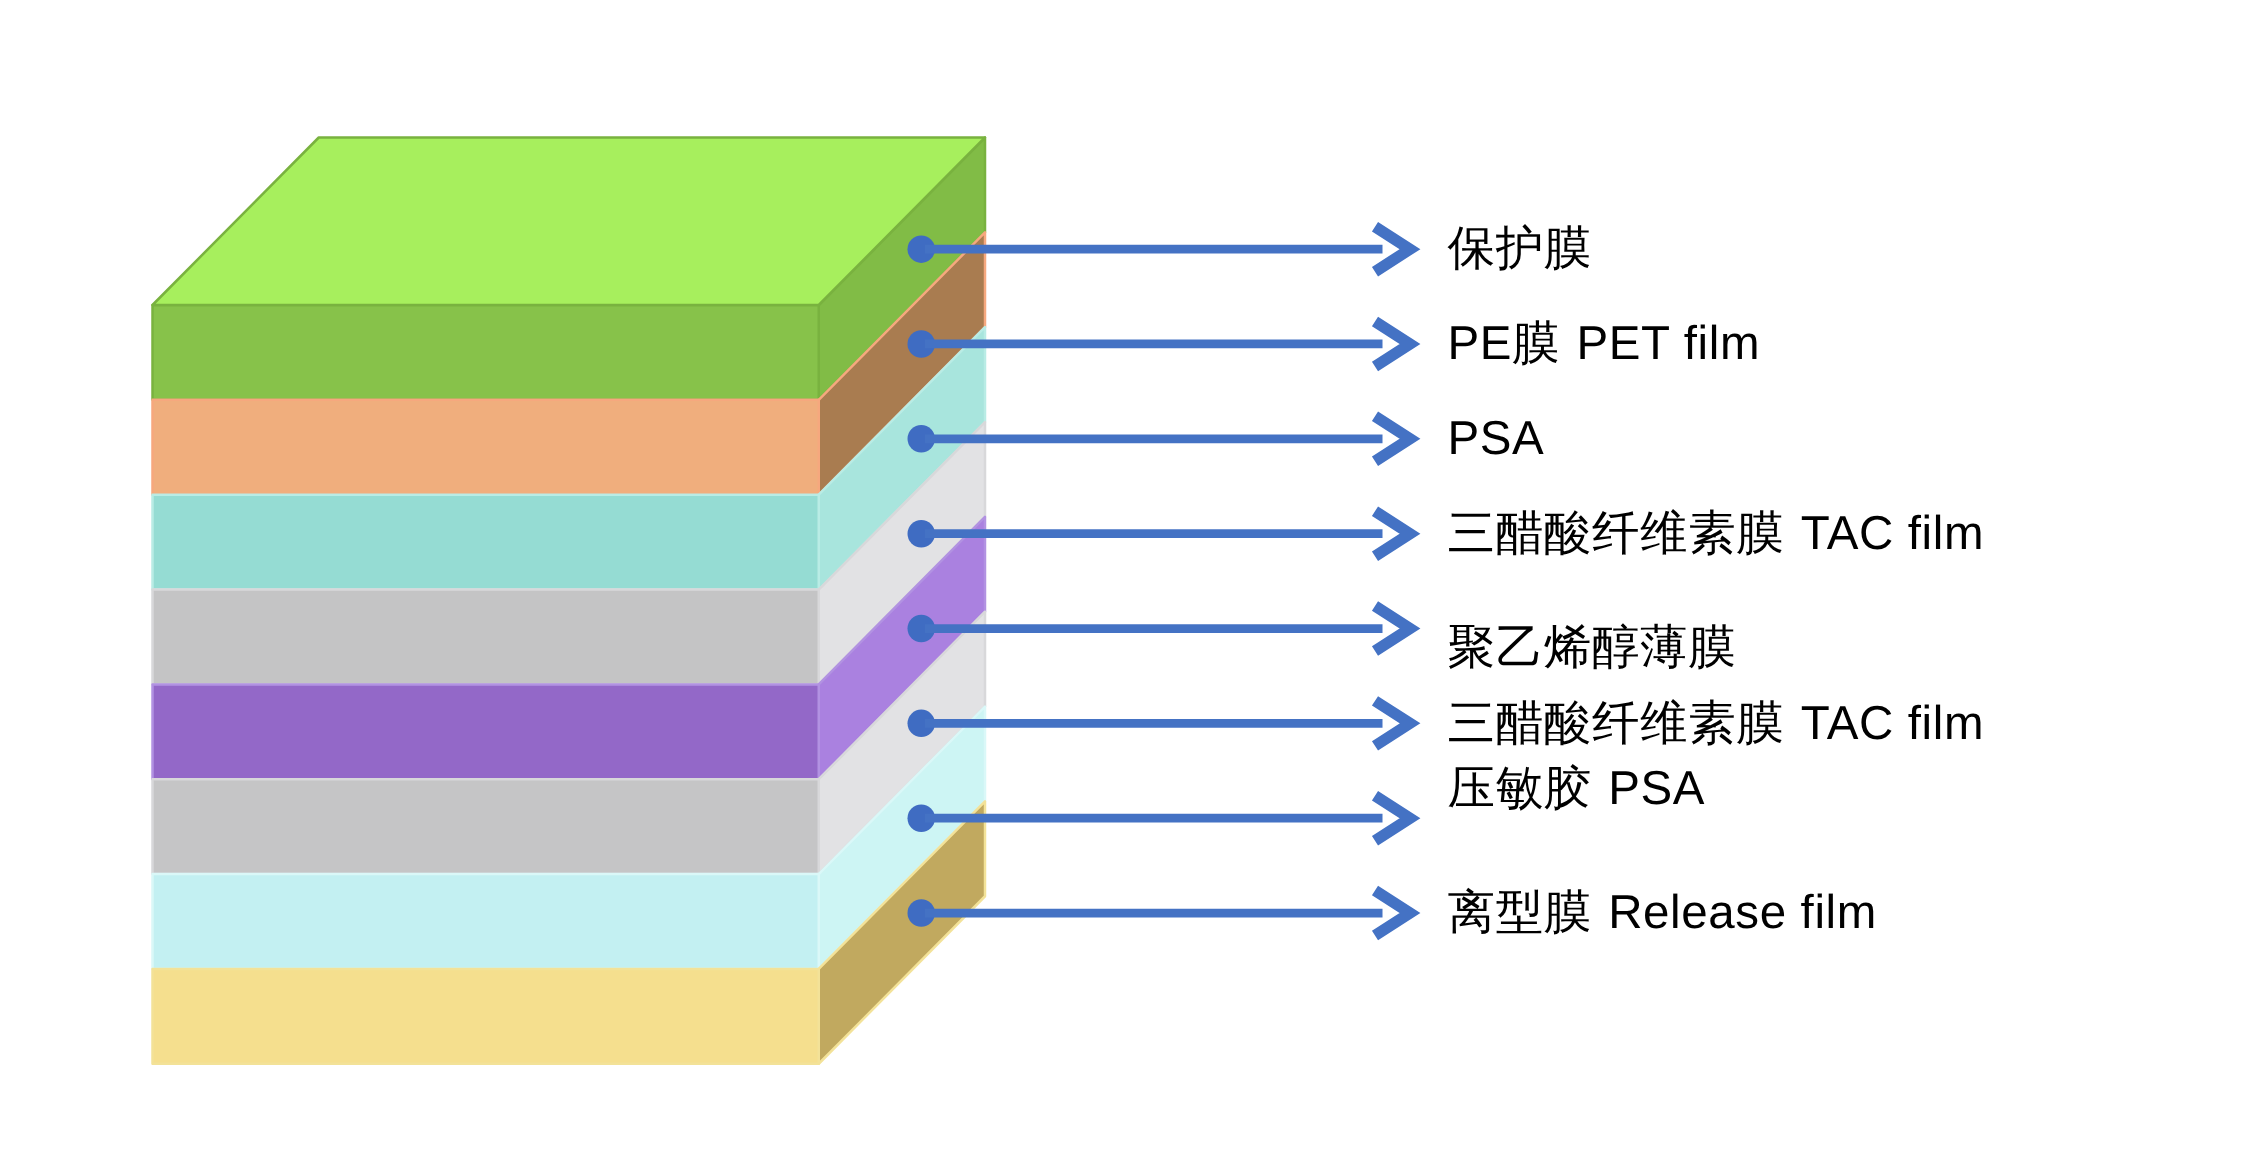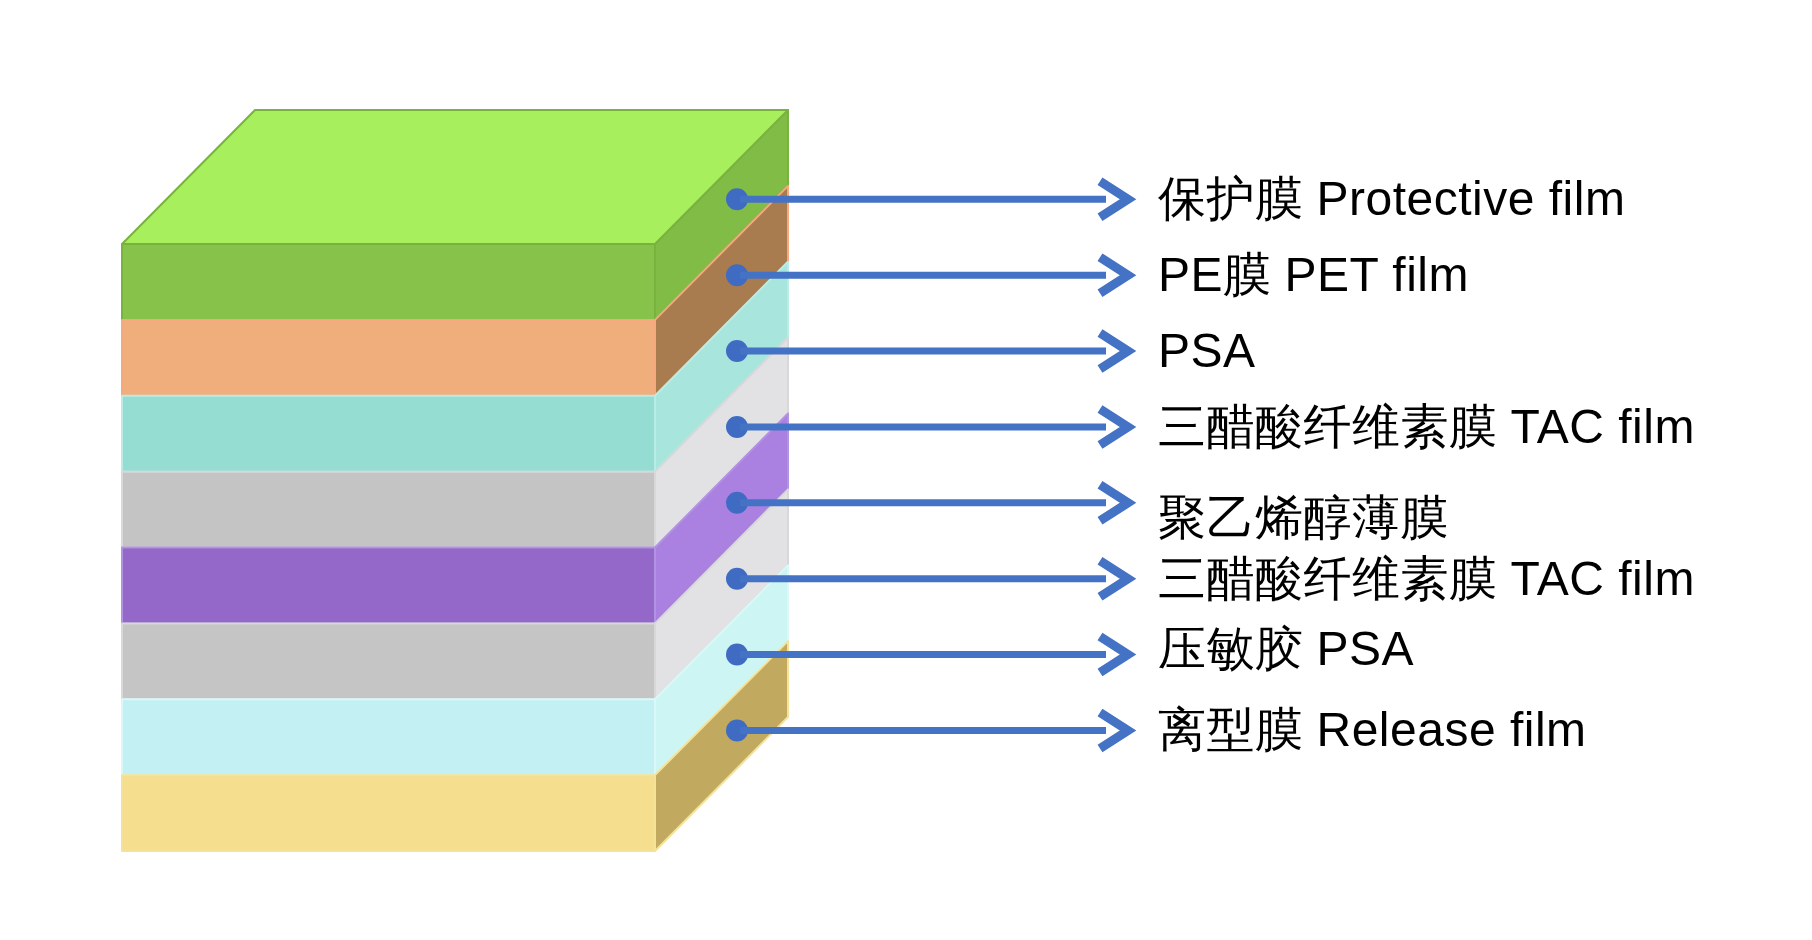--- a/index.html
+++ b/index.html
@@ -20,21 +20,21 @@
     width: 1812px; height: 940px;
   }
   .labels { position: absolute; left: 0; top: 0; width: 1812px; height: 940px; }
   .label-row {
     position: absolute;
     left: 1158px;
     height: 62px;
     display: flex;
     align-items: center;
     gap: 13px;
-    font-size: 48px;
+    font-size: 38px;
     line-height: 62px;
     color: #000000;
     white-space: nowrap;
     letter-spacing: 0.5px;
   }
 </style>
 </head>
 <body>
 
 <div class="canvas">
@@ -111,41 +111,40 @@
       <g>
         <circle cx="737" cy="730.4459586466165" r="11" fill="#3f6cc2"></circle>
         <line x1="740" y1="730.4459586466165" x2="1106" y2="730.4459586466165" stroke="#4472c4" stroke-width="7"></line>
         <polyline points="1100,712.4459586466165 1128,730.4459586466165 1100,748.4459586466165" fill="none" stroke="#4472c4" stroke-width="9" stroke-linejoin="miter"></polyline>
       </g>
     </svg>
 
   <div class="labels">
     <div class="label-row" style="top:168px">
       <span>保护膜</span>
-      <span>Protective film</span>
     </div>
     <div class="label-row" style="top:244px">
       <span>PE膜</span>
       <span>PET film</span>
     </div>
     <div class="label-row" style="top:320px">
       <span>PSA</span>
     </div>
     <div class="label-row" style="top:396px">
       <span>三醋酸纤维素膜</span>
       <span>TAC film</span>
     </div>
     <div class="label-row" style="top:487px">
       <span>聚乙烯醇薄膜</span>
     </div>
     <div class="label-row" style="top:548px">
       <span>三醋酸纤维素膜</span>
       <span>TAC film</span>
     </div>
-    <div class="label-row" style="top:618px">
+    <div class="label-row" style="top:600px">
       <span>压敏胶</span>
       <span>PSA</span>
     </div>
     <div class="label-row" style="top:699px">
       <span>离型膜</span>
       <span>Release film</span>
     </div>
   </div>
 
 </div>

